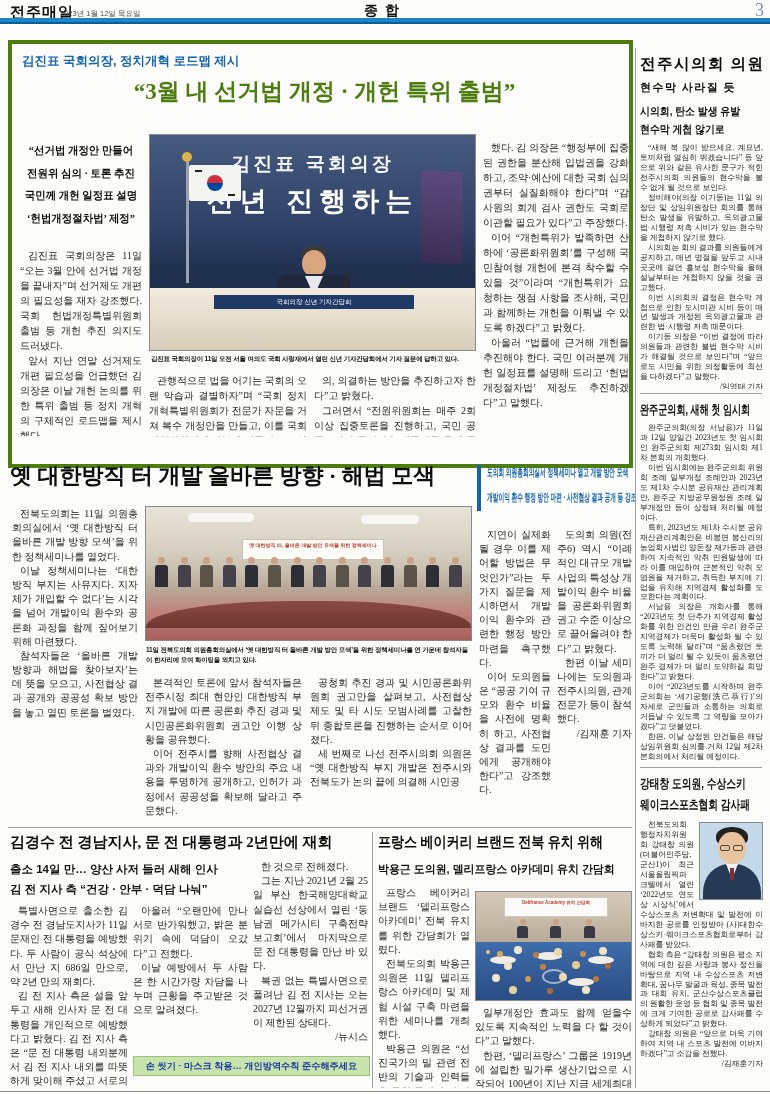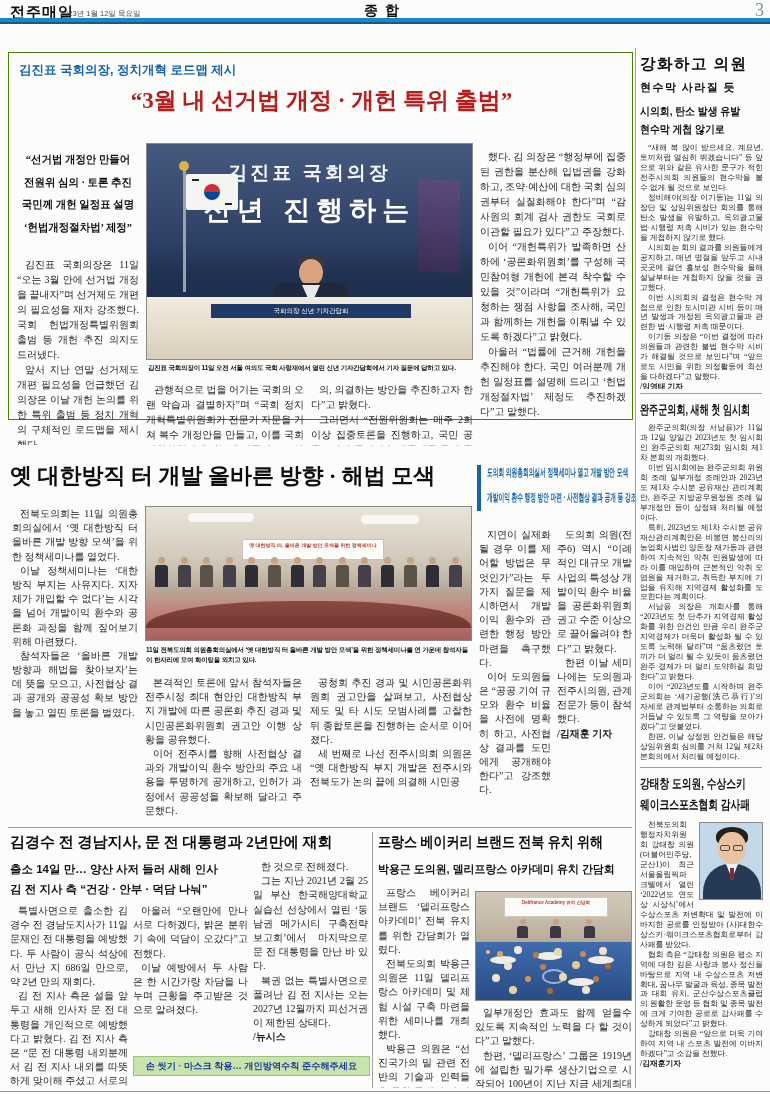--- a/index.html
+++ b/index.html
@@ -14,33 +14,33 @@
   .issue-date{left:60px;top:9px;font-size:7.5px;color:#4a4a4a}
   .section-label{left:0;right:0;top:2px;text-align:center;font-size:14px;font-weight:800;letter-spacing:7px;color:#111}
   .page-number{right:6px;top:0;font-size:18px;color:#7a93a8;font-family:"Liberation Serif",serif}
   .header-rule{left:0;top:18px;width:770px;height:6px;background:#1d86c9;border-bottom:2px solid #0c5c95}
 
   
   .vr{position:absolute;width:1px;background:#a0a0a0}
   .hr{position:absolute;height:1px;background:#a0a0a0}
 
   
-  .lead-box{left:8px;top:52px;width:625px;height:368px;border:1px solid #4d7c0f;position:absolute}
+  .lead-box{left:8px;top:40px;width:625px;height:428px;border:4px solid #4d7c0f;position:absolute}
 
   .kicker{left:10px;top:9px;font-size:12.5px;font-weight:800;color:#1464ad}
-  .lead-headline{left:0;top:32px;width:625px;text-align:center;font-size:23px;font-weight:700;color:#b91c1c;
+  .lead-headline{left:0;top:32px;width:625px;text-align:center;font-size:23px;font-weight:700;color:#4d7c0f;
                  font-family:"Liberation Serif","DejaVu Serif",serif}
   .quote{left:8px;top:95px;width:122px;font-family:"Liberation Serif",serif;font-size:11px;font-weight:700;
          line-height:2.05;text-align:center;transform:scaleX(.95);transform-origin:center top;position:absolute;color:#101010}
   .quote p{margin:0}
 
   .col{position:absolute;overflow:hidden;font-family:"Liberation Serif","DejaVu Serif",serif;
        font-size:10px;line-height:1.42;color:#1c1c1c;text-align:justify}
   .col p{margin:0;text-indent:8px}
-  .col p.byline{text-indent:0;font-weight:700}
+  .col p.byline{text-align:right;text-indent:0;font-weight:400}
   .lead-col{line-height:1.5}
   .side{font-size:7.8px;line-height:1.28}
 
   .caption{position:absolute;font-size:6.5px;font-weight:700;color:#101010;letter-spacing:-0.2px}
 
   
   .h-serif{position:absolute;font-family:"Liberation Serif","DejaVu Serif",serif;font-weight:700;color:#0d0d0d;white-space:nowrap}
   .h-sans{position:absolute;font-weight:800;color:#111;white-space:nowrap}
   .blue{color:#1464ad}
 
@@ -278,21 +278,21 @@
   <div class="vr" style="left:372px;top:832px;height:256px"></div>
 
   <div class="h-serif" style="left:10px;top:833px;font-size:15px">김경수 전 경남지사, 문 전 대통령과 2년만에 재회</div>
   <div class="h-sans" style="left:10px;top:862px;font-size:11.5px">출소 14일 만… 양산 사저 들러 새해 인사</div>
   <div class="h-sans" style="left:10px;top:882px;font-size:11.5px">김 전 지사 측 “건강 · 안부 · 덕담 나눠”</div>
   <div class="col" style="left:10px;top:904px;width:118px;height:184px">
       <p>특별사면으로 출소한 김경수 전 경남도지사가 11일 문재인 전 대통령을 예방했다. 두 사람이 공식 석상에서 만난 지 686일 만으로, 약 2년 만의 재회다.</p>
       <p>김 전 지사 측은 설을 앞두고 새해 인사차 문 전 대통령을 개인적으로 예방했다고 밝혔다. 김 전 지사 측은 “문 전 대통령 내외분께서 김 전 지사 내외를 따뜻하게 맞이해 주셨고 서로의 건강과 안부, 새해 덕담을 나눴다”고 밝혔다.</p>
     </div>
   <div class="col" style="left:133px;top:904px;width:115px;height:146px">
-      <p>아울러 “오랜만에 만나 서로 다하겠다, 밝은 분위기 속에 덕담이 오갔다”고 전했다.</p>
+      <p>아울러 “오랜만에 만나 서로 반가워했고, 밝은 분위기 속에 덕담이 오갔다”고 전했다.</p>
       <p>이날 예방에서 두 사람은 한 시간가량 차담을 나누며 근황을 주고받은 것으로 알려졌다.</p>
     </div>
   <div class="col" style="left:253px;top:860px;width:115px;height:190px">
       <p>한 것으로 전해졌다.</p>
       <p>그는 지난 2021년 2월 25일 부산 한국해양대학교 실습선 선상에서 열린 ‘동남권 메가시티 구축전략 보고회’에서 마지막으로 문 전 대통령을 만난 바 있다.</p>
       <p>복권 없는 특별사면으로 풀려난 김 전 지사는 오는 2027년 12월까지 피선거권이 제한된 상태다.</p>
       <p class="byline">/뉴시스</p>
     </div>
   <div class="notice">손 씻기 · 마스크 착용… 개인방역수칙 준수해주세요</div>
 
@@ -331,41 +331,41 @@
     <div class="p3-pastries"></div>
   </div>
   <div class="col" style="left:475px;top:1006px;width:157px;height:82px">
       <p>일부개정안 효과도 함께 얻을수 있도록 지속적인 노력을 다 할 것이다”고 말했다.</p>
       <p>한편, ‘델리프랑스’ 그룹은 1919년에 설립한 밀가루 생산기업으로 시작되어 100년이 지난 지금 세계최대의 제분업체로 성장했다.</p>
       <p class="byline">/김재훈 기자</p>
     </div>
 
   <div class="vr" style="left:635px;top:48px;height:1040px"></div>
 
-  <div class="h-serif" style="left:640px;top:54px;font-size:15.5px;letter-spacing:1.5px">강화하고 의원</div>
+  <div class="h-serif" style="left:640px;top:54px;font-size:15.5px;letter-spacing:1.5px">전주시의회 의원</div>
   <div class="h-serif" style="left:640px;top:80px;font-size:11px;letter-spacing:1.5px">현수막 사라질 듯</div>
   <div class="h-sans" style="left:640px;top:104px;font-size:11px;transform:scaleX(.9);transform-origin:left top">시의회, 탄소 발생 유발</div>
   <div class="h-sans" style="left:640px;top:122px;font-size:11px;transform:scaleX(.9);transform-origin:left top">현수막 게첩 않기로</div>
   <div class="col side" style="left:640px;top:143px;width:123px;height:246px">
       <p>“새해 복 많이 받으세요. 계묘년, 토끼처럼 열심히 뛰겠습니다” 등 앞으로 위와 같은 유사한 문구가 적힌 전주시의회 의원들의 현수막을 볼 수 없게 될 것으로 보인다.</p>
       <p>정비해야(의장 이기동)는 11일 의장단 및 상임위원장단 회의를 통해 탄소 발생을 유발하고, 옥외광고물 법·시행령 저촉 시비가 있는 현수막을 게첩하지 않기로 했다.</p>
       <p>시의회는 회의 결과를 의원들에게 공지하고, 매년 명절을 앞두고 시내 곳곳에 걸던 홍보성 현수막을 올해 설날부터는 게첩하지 않을 것을 권고했다.</p>
       <p>이번 시의회의 결정은 현수막 게첩으로 인한 도시미관 시비 등이 매년 발생과 개정된 옥외광고물과 관련한 법·시행령 저촉 때문이다.</p>
       <p>이기동 의장은 “이번 결정에 따라 의원들과 관련한 불법 현수막 시비가 해결될 것으로 보인다”며 “앞으로도 시민을 위한 의정활동에 최선을 다하겠다”고 말했다.</p>
       <p class="byline">/임영태 기자</p>
     </div>
 
   <div class="hr" style="left:640px;top:393px;width:122px"></div>
   <div class="h-sans" style="left:640px;top:401px;font-size:13px;transform:scaleX(.7);transform-origin:left top">완주군의회, 새해 첫 임시회</div>
   <div class="col side" style="left:640px;top:423px;width:123px;height:338px">
       <p>완주군의회(의장 서남용)가 11일과 12일 양일간 2023년도 첫 임시회인 완주군의회 제273회 임시회 제1차 본회의 개회했다.</p>
       <p>이번 임시회에는 완주군의회 위원회 조례 일부개정 조례안과 2023년도 제1차 수시분 공유재산 관리계획안, 완주군 지방공무원정원 조례 일부개정안 등이 상정돼 처리될 예정이다.</p>
       <p>특히, 2023년도 제1차 수시분 공유재산관리계획안은 비봉면 봉산리의 농업회사법인 양돈장 재가동과 관련하여 지속적인 악취 민원발생에 따라 이를 매입하여 근본적인 악취 오염원을 제거하고, 취득한 부지에 기업을 유치해 지역경제 활성화를 도모한다는 계획이다.</p>
       <p>서남용 의장은 개회사를 통해 “2023년도 첫 단추가 지역경제 활성화를 위한 안건인 만큼 우리 완주군 지역경제가 더욱더 활성화 될 수 있도록 노력해 달라”며 “움츠렸던 토끼가 더 멀리 뛸 수 있듯이 움츠렸던 완주 경제가 더 멀리 도약하길 희망한다”고 밝혔다.</p>
-      <p>이어 “2023년도를 시작하며 완주군의회는 ‘세기공행(洗己恭行)’의 자세로 관계법부터 소통하는 의회로 거듭날 수 있도록 그 역량을 모아가겠다”고 덧붙였다.</p>
+      <p>이어 “2023년도를 시작하며 완주군의회는 ‘세기공행(洗己恭行)’의 자세로 군민들과 소통하는 의회로 거듭날 수 있도록 그 역량을 모아가겠다”고 덧붙였다.</p>
       <p>한편, 이날 상정된 안건들은 해당 상임위원회 심의를 거쳐 12일 제2차 본회의에서 처리될 예정이다.</p>
     </div>
 
   <div class="hr" style="left:640px;top:767px;width:122px"></div>
   <div class="h-sans" style="left:640px;top:775px;font-size:13px;transform:scaleX(.75);transform-origin:left top">강태창 도의원, 수상스키</div>
   <div class="h-sans" style="left:640px;top:796px;font-size:13px;transform:scaleX(.75);transform-origin:left top">웨이크스포츠협회 감사패</div>
 
   <div class="col side" style="left:640px;top:820px;width:123px;height:266px">
     <div class="portrait">
       <div class="pt-hair"></div>

